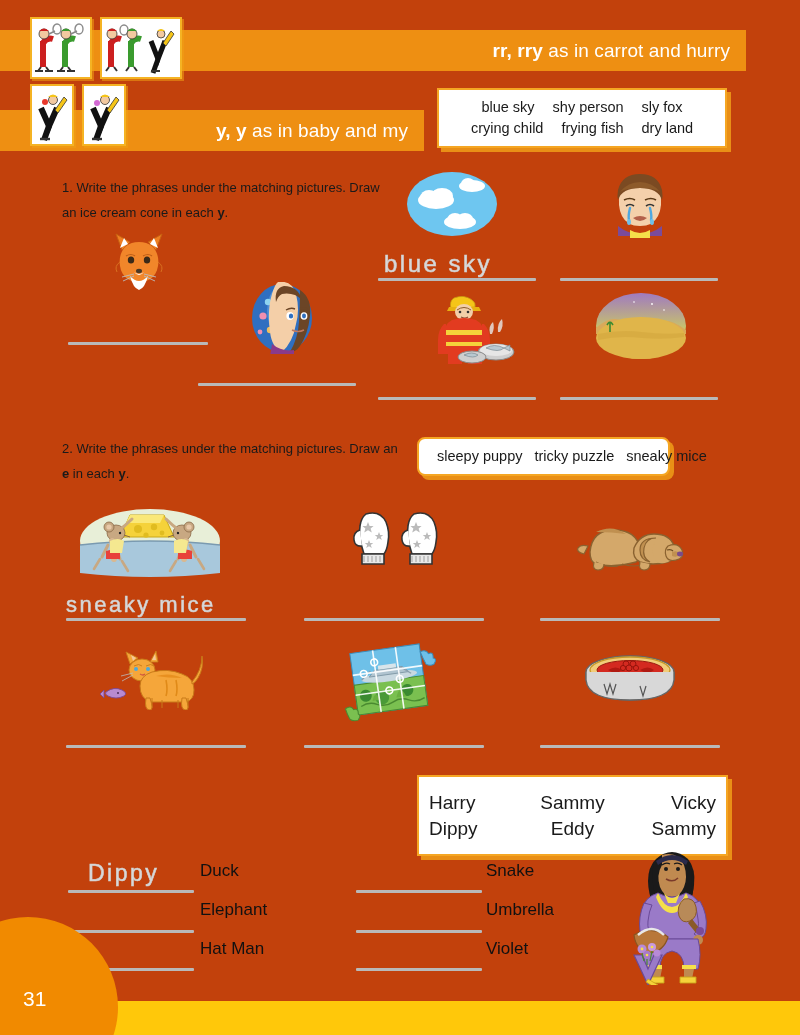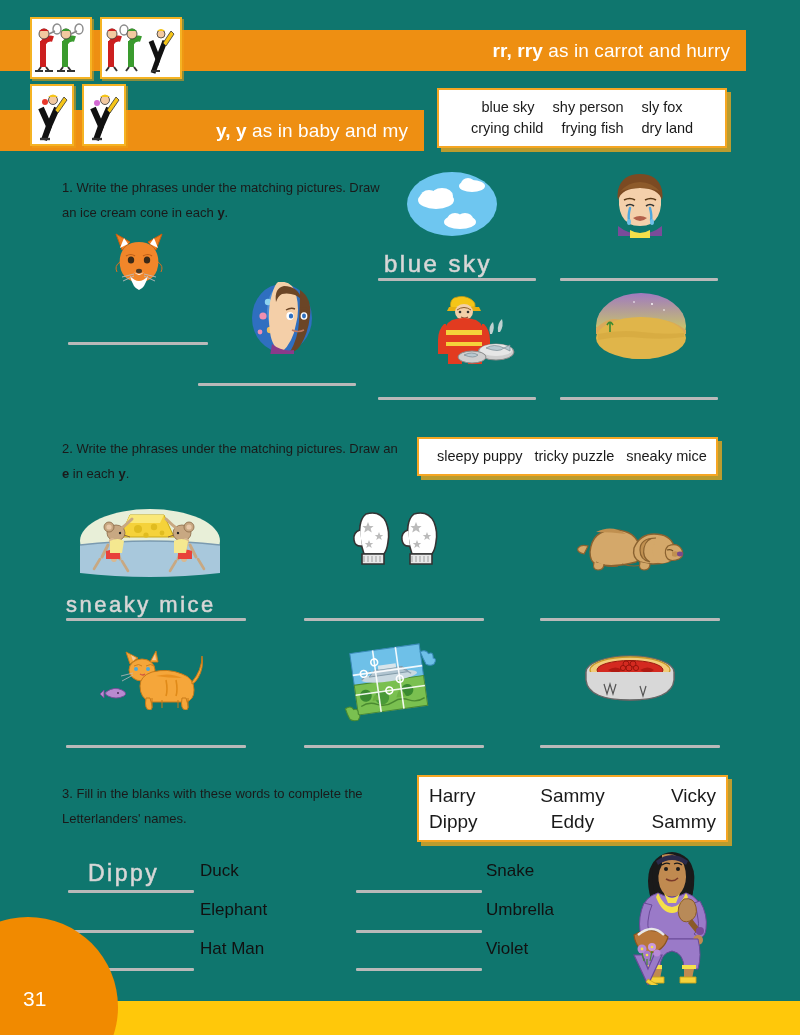--- a/index.html
+++ b/index.html
@@ -5,21 +5,21 @@
   * { box-sizing: border-box; }
   html, body {
     margin: 0; padding: 0;
     background: #ffffff;
     font-family: "Liberation Sans", sans-serif;
   }
   #page {
     position: relative;
     width: 800px;
     height: 1035px;
-    background: #0f766e;
+    background: #c2410c;
     overflow: hidden;
     text-decoration: underline;
   }
 
   
   .banner {
     position: absolute;
     left: 0;
     background: #ee8f12;
     display: flex;
@@ -68,24 +68,24 @@
     font-size: 14.5px;
     color: #1a1a1a;
     line-height: 1.45;
   }
   .wordbox .wrow { white-space: nowrap; }
   .wordbox .wrow span { display: inline-block; }
 
   #wordbox1 { left: 437px; top: 88px; width: 290px; }
   #wordbox1 .wrow span { margin: 0 9px; }
 
-  #wordbox2 { left: 417px; top: 437px; width: 301px; }
+  #wordbox2 { left: 417px; top: 437px; width: 253px; border-radius: 8px; }
   #wordbox2 .wrow span { margin: 0 6px; }
 
-  #wordbox3 { left: 417px; top: 775px; width: 311px; padding: 6px 10px; }
+  #wordbox3 { left: 417px; top: 775px; width: 311px; padding: 13px 10px; }
   #wordbox3 .nrow { display: flex; justify-content: space-between; font-size: 19px; line-height: 1.35; }
   #wordbox3 .nrow span { flex: 1; text-align: left; }
   #wordbox3 .nrow span:nth-child(2) { text-align: center; }
   #wordbox3 .nrow span:nth-child(3) { text-align: right; }
 
   
   .instruction {
     position: absolute;
     font-size: 13px;
     color: #1a1a1a;
@@ -559,21 +559,20 @@
 
   <div class="traced small" style="left:66px; top:592px;">sneaky mice</div>
 
   <div class="blankline" style="left:66px;  top:618px; width:180px;"></div>
   <div class="blankline" style="left:304px; top:618px; width:180px;"></div>
   <div class="blankline" style="left:540px; top:618px; width:180px;"></div>
   <div class="blankline" style="left:66px;  top:745px; width:180px;"></div>
   <div class="blankline" style="left:304px; top:745px; width:180px;"></div>
   <div class="blankline" style="left:540px; top:745px; width:180px;"></div>
 
-  <div class="instruction" id="inst3">3. Fill in the blanks with these words to complete the Letterlanders' names.</div>
 
   <div class="wordbox" id="wordbox3">
     <div class="nrow">
       <span>Harry</span>
         <span>Sammy</span>
         <span>Vicky</span>
     </div>
     <div class="nrow">
       <span>Dippy</span>
         <span>Eddy</span>

